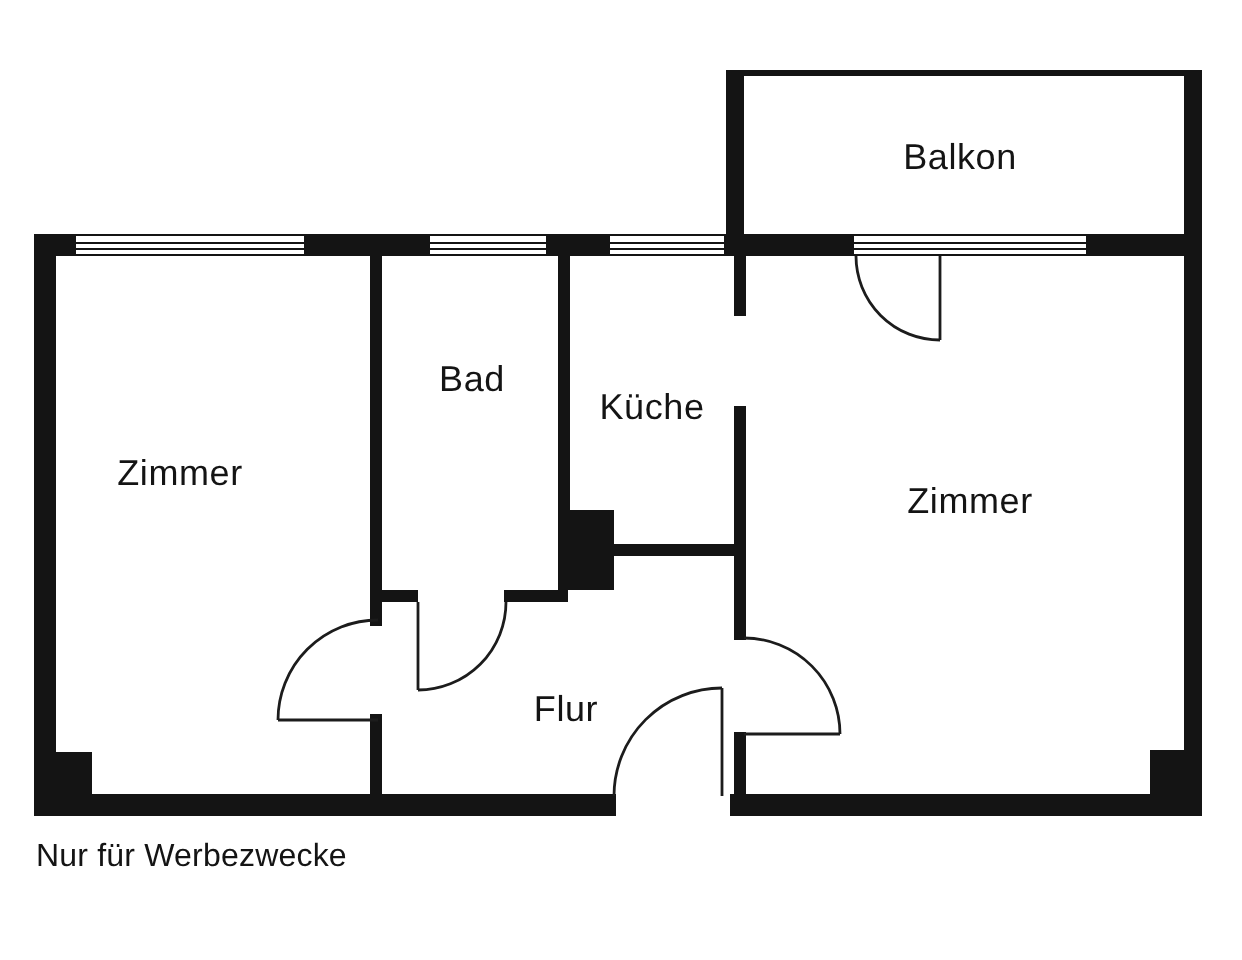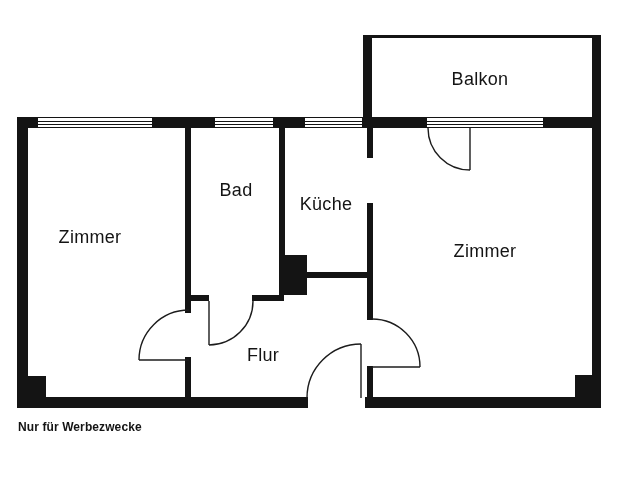--- a/index.html
+++ b/index.html
@@ -26,21 +26,21 @@
     position:absolute;left:363px;top:35px;width:238px;height:2.5px;
     background:var(--wall,#141414);
   }
   svg.doors{position:absolute;left:0;top:0;pointer-events:none;}
   .room-label{
     position:absolute;transform:translate(-50%,-50%);
     font-size:18px;color:var(--ink,#141414);letter-spacing:.3px;white-space:nowrap;
   }
   .disclaimer{
     position:absolute;left:18px;top:420px;
-    font-size:12px;font-weight:700;color:var(--ink,#141414);letter-spacing:.1px;white-space:nowrap;
+    font-size:16px;font-weight:400;color:var(--ink,#141414);letter-spacing:.1px;white-space:nowrap;
   }
 </style>
 </head>
 <body>
 
 <div class="plan">
 
   <div class="w" style="left:17px;top:117px;width:11px;height:291px;"></div>
   <div class="w" style="left:592px;top:35px;width:9px;height:373px;"></div>
   <div class="w" style="left:17px;top:397px;width:291px;height:11px;"></div>
@@ -95,17 +95,17 @@
       <path d="M470 128 L470 170"></path>
       <path d="M428 128 A42 42 0 0 0 470 170"></path>
     </g>
   </svg>
 
   <div class="room-label" style="left:480px;top:79px;">Balkon</div>
   <div class="room-label" style="left:90px;top:237px;">Zimmer</div>
   <div class="room-label" style="left:236px;top:190px;">Bad</div>
   <div class="room-label" style="left:326px;top:179px;margin-top:25px;">Küche</div>
   <div class="room-label" style="left:485px;top:251px;">Zimmer</div>
-  <div class="room-label" style="left:263px;top:355px;">Flur</div>
+  <div class="room-label" style="left:283px;top:355px;">Flur</div>
 
   <div class="disclaimer">Nur für Werbezwecke</div>
 
 </div>
 
 </body></html>

